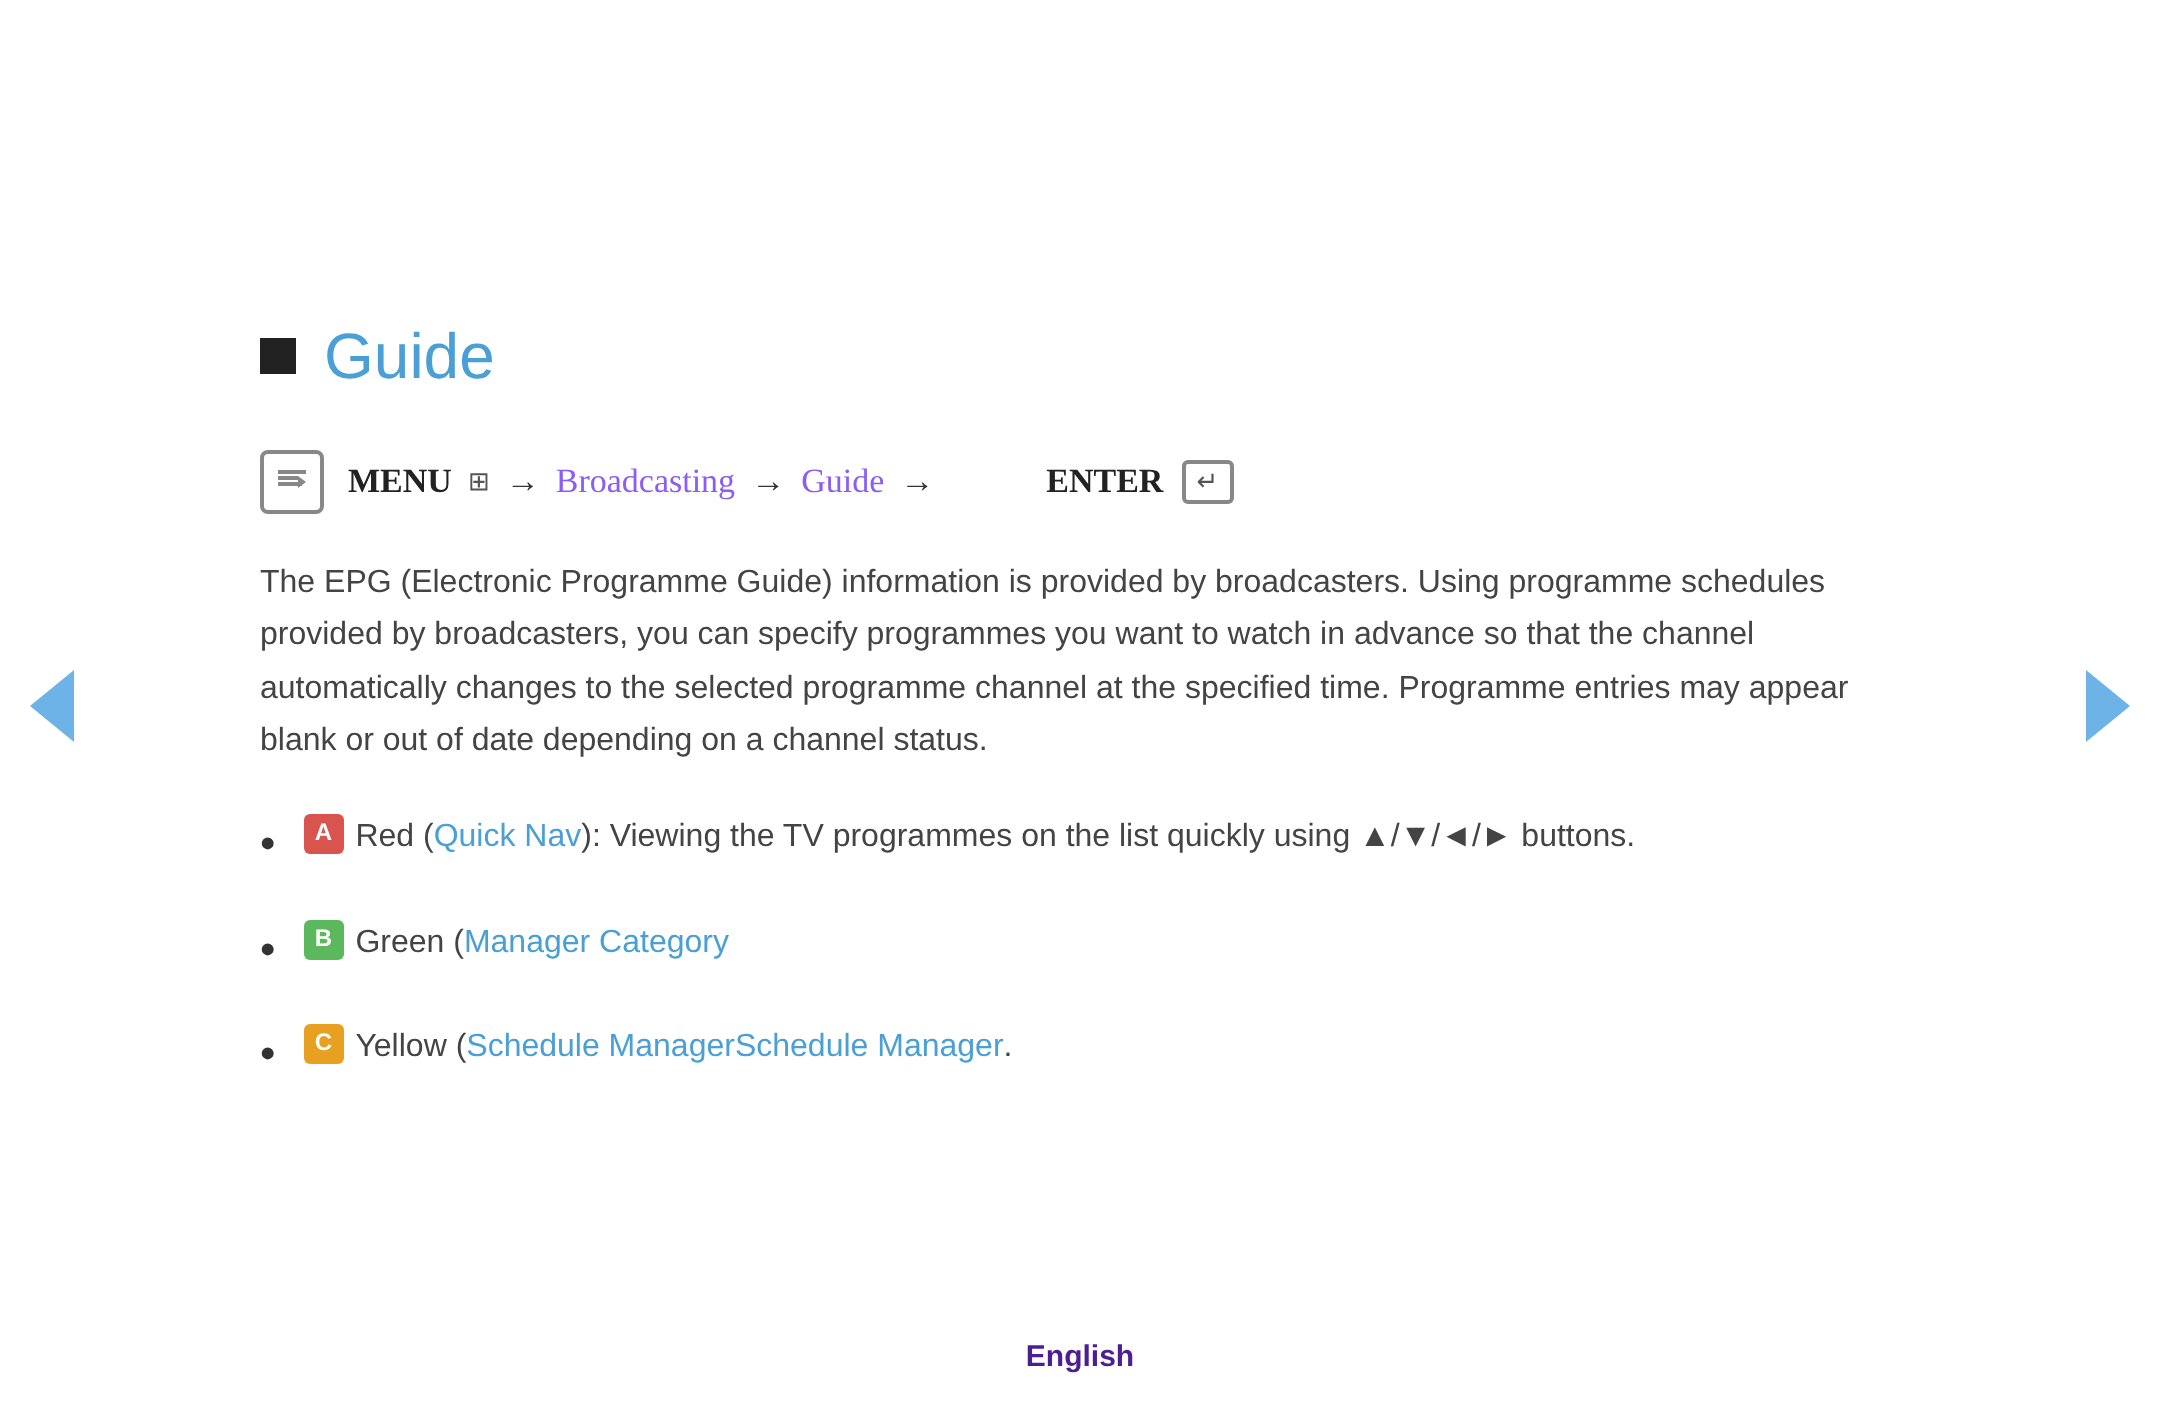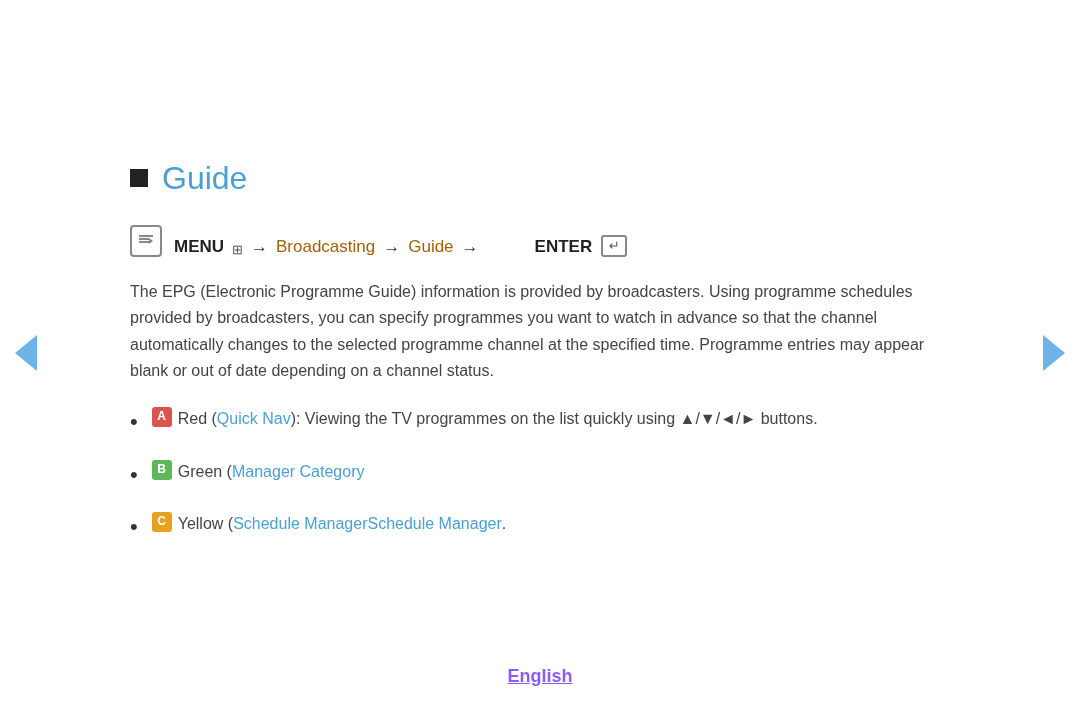--- a/index.html
+++ b/index.html
@@ -47,26 +47,27 @@
 
     .title-text {
       font-size: 32px;
       font-weight: 400;
       color: #4a9fd4;
     }
 
     
     .menu-nav-row {
       display: flex;
-      align-items: flex-end;
+      align-items: center;
       gap: 8px;
       margin-bottom: 22px;
       font-size: 17px;
       font-weight: 500;
       color: #333333;
+      font-family: Liberation Serif, serif;
     }
 
     .menu-icon-box {
       display: inline-flex;
       align-items: center;
       justify-content: center;
       width: 32px;
       height: 32px;
       border: 2px solid #888;
       border-radius: 4px;
@@ -75,21 +76,21 @@
       margin-right: 4px;
     }
 
     .menu-label {
       font-weight: 700;
       color: #222;
       font-size: 17px;
     }
 
     .nav-link {
-      color: #a16207;
+      color: #8b5cf6;
       font-weight: 400;
     }
 
     .nav-arrow {
       color: #333;
       font-weight: 400;
     }
 
     .enter-label {
       font-weight: 700;
@@ -213,24 +214,23 @@
       border-bottom: 18px solid transparent;
       border-left: 22px solid #6db3e8;
     }
 
     
     .footer {
       position: absolute;
       bottom: 18px;
       left: 50%;
       transform: translateX(-50%);
-      font-size: 18px;
+      font-size: 15px;
       font-weight: 700;
-      color: #8b5cf6;
-      text-decoration: underline;
+      color: #4c1d95;
     }
   </style>
 </head>
 <body>
 
 <div class="page-container">
 
   <div class="nav-left">
     <div class="arrow-shape arrow-left"></div>
   </div>

